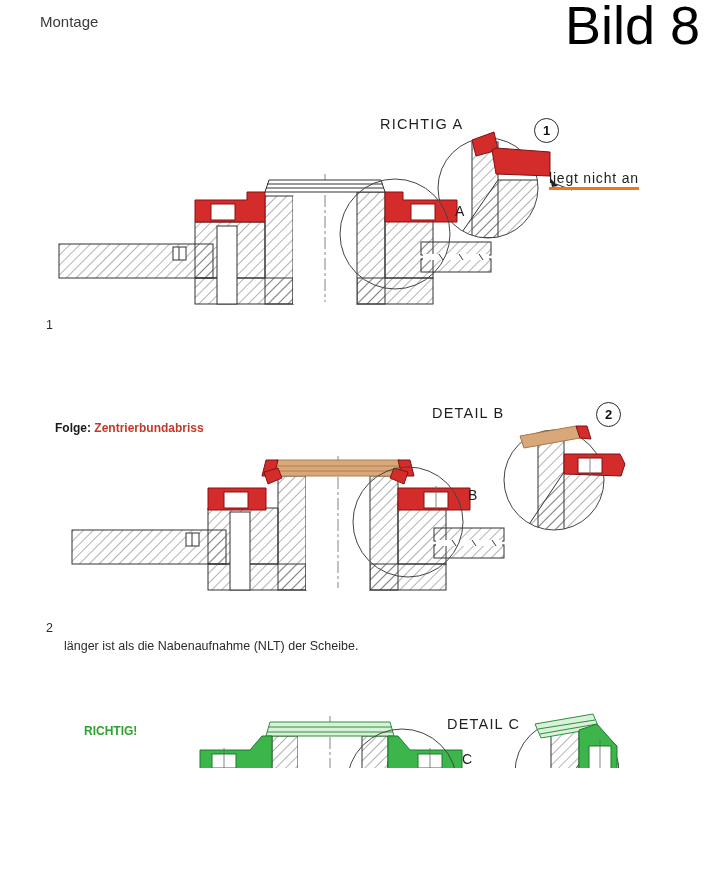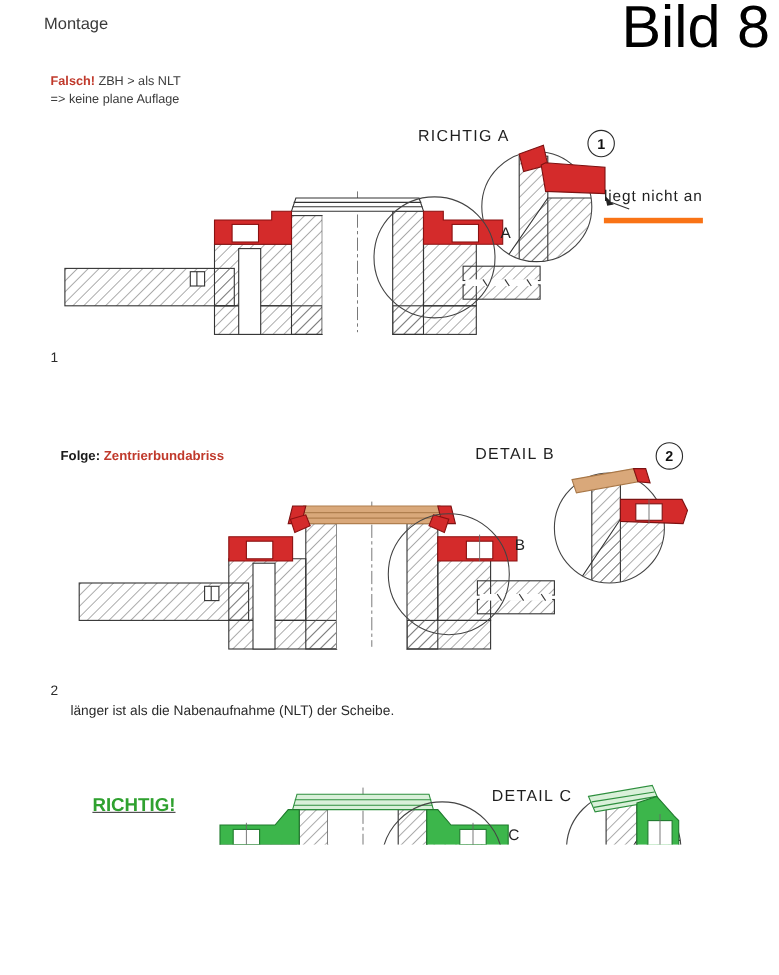--- a/index.html
+++ b/index.html
@@ -6,59 +6,55 @@
   #page{position:relative;width:708px;height:768px;background:#fff;overflow:hidden;
         font-family:"Liberation Sans",sans-serif;color:#2d2d2d;}
   .abs{position:absolute;}
   #montage{left:40px;top:13px;font-size:15px;color:#3a3a3a;}
   #bild{right:8px;top:-6px;font-size:54px;color:#000;letter-spacing:0;}
   .note{font-size:11.5px;line-height:17px;color:#3c3c3c;}
   #note1{left:46px;top:66px;}
   .red-bold{color:#c0392b;font-weight:bold;}
   .green-bold{color:#2fa12f;font-weight:bold;}
   .black-bold{color:#1a1a1a;font-weight:bold;}
-  #note2{left:55px;top:406px;font-size:12px;}
-  #note3{left:84px;top:723px;font-size:17px;text-decoration:underline;}
+  #note2{left:55px;top:420px;font-size:12px;}
+  #note3{left:84px;top:723px;font-size:12px;}
   .detail-label{font-size:14.5px;letter-spacing:1.2px;color:#1f1f1f;}
   #detailA-label{left:380px;top:116px;}
   #detailB-label{left:432px;top:405px;}
   #detailC-label{left:435px;top:716px;margin-left:12px;}
   .badge{width:23px;height:23px;border:1.6px solid #2a2a2a;border-radius:50%;
          display:flex;align-items:center;justify-content:center;
          font-size:13px;font-weight:bold;color:#111;background:#fff;}
   #badge1{left:534px;top:118px;}
   #badge2{left:596px;top:402px;}
   .caption{font-size:12.5px;line-height:18px;color:#2b2b2b;}
   .cap-num{position:absolute;left:46px;}
   .cap-text{position:absolute;left:64px;width:600px;}
   #cap1-num{top:316px;}  #cap1-text{top:316px;}
   #cap2-num{top:619px;}  #cap2-text{top:619px;}
   #annotA{left:549px;top:170px;font-size:14px;letter-spacing:0.8px;color:#1f1f1f;
-          border-bottom:5px solid #f97316;padding-bottom:12px;z-index:3;}
+          border-bottom:3px solid #f97316;padding-bottom:1px;z-index:3;}
   svg{position:absolute;}
   #main1{left:55px;top:150px;}
   #main2{left:68px;top:436px;}
   #main3{left:60px;top:696px;}
   #detA{left:428px;top:124px;}
   #detB{left:492px;top:414px;}
   #detC{left:505px;top:702px;}
   text{font-family:"Liberation Sans",sans-serif;}
 </style>
 </head>
 <body>
 
 <div id="page">
 
   <div id="montage" class="abs">Montage</div>
   <div id="bild" class="abs">Bild 8</div>
 
-  <div id="note1" class="abs note">
-    <span class="red-bold">Falsch!</span><span> ZBH &gt; als NLT</span><br>
-    <span>=&gt; keine plane Auflage</span>
-  </div>
 
   <div id="detailA-label" class="abs detail-label">RICHTIG A</div>
   <div id="badge1" class="abs badge">1</div>
   <div id="annotA" class="abs">liegt nicht an</div>
 
   <svg id="detA" width="175" height="115" viewBox="0 0 175 115">
     <defs>
       <pattern id="pd1" width="7" height="7" patternUnits="userSpaceOnUse" patternTransform="rotate(45)">
         <line x1="0" y1="0" x2="0" y2="7" stroke="#555" stroke-width="0.9"></line>
       </pattern>

